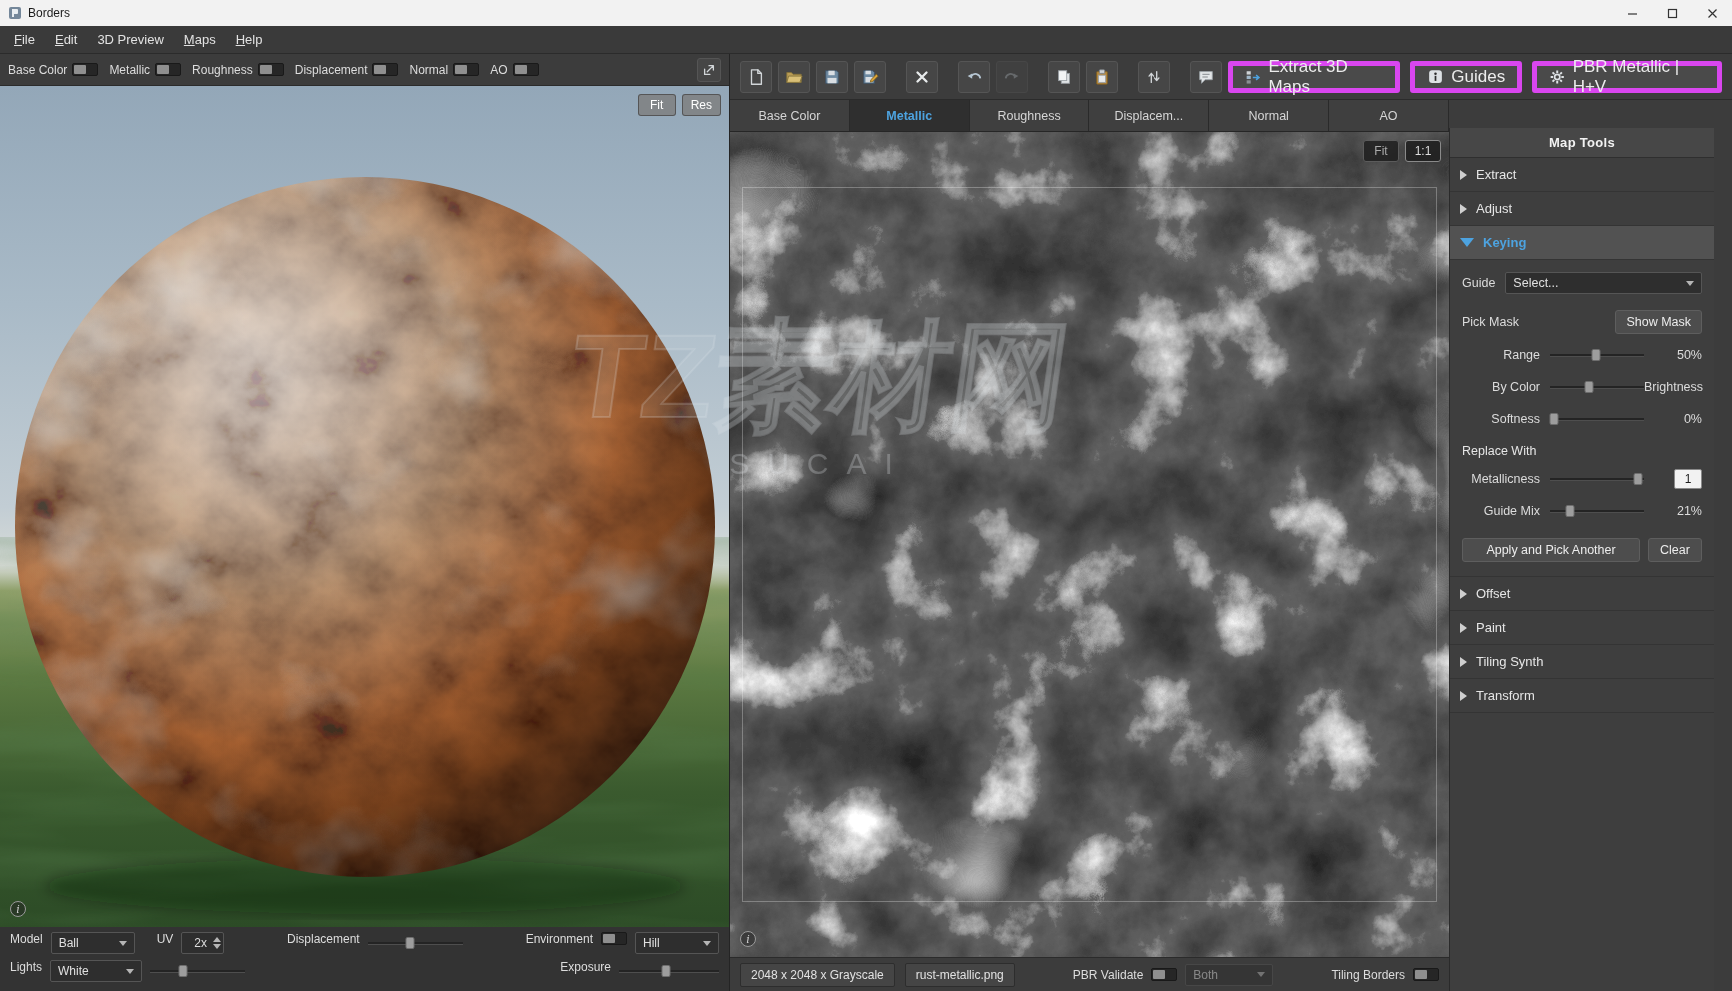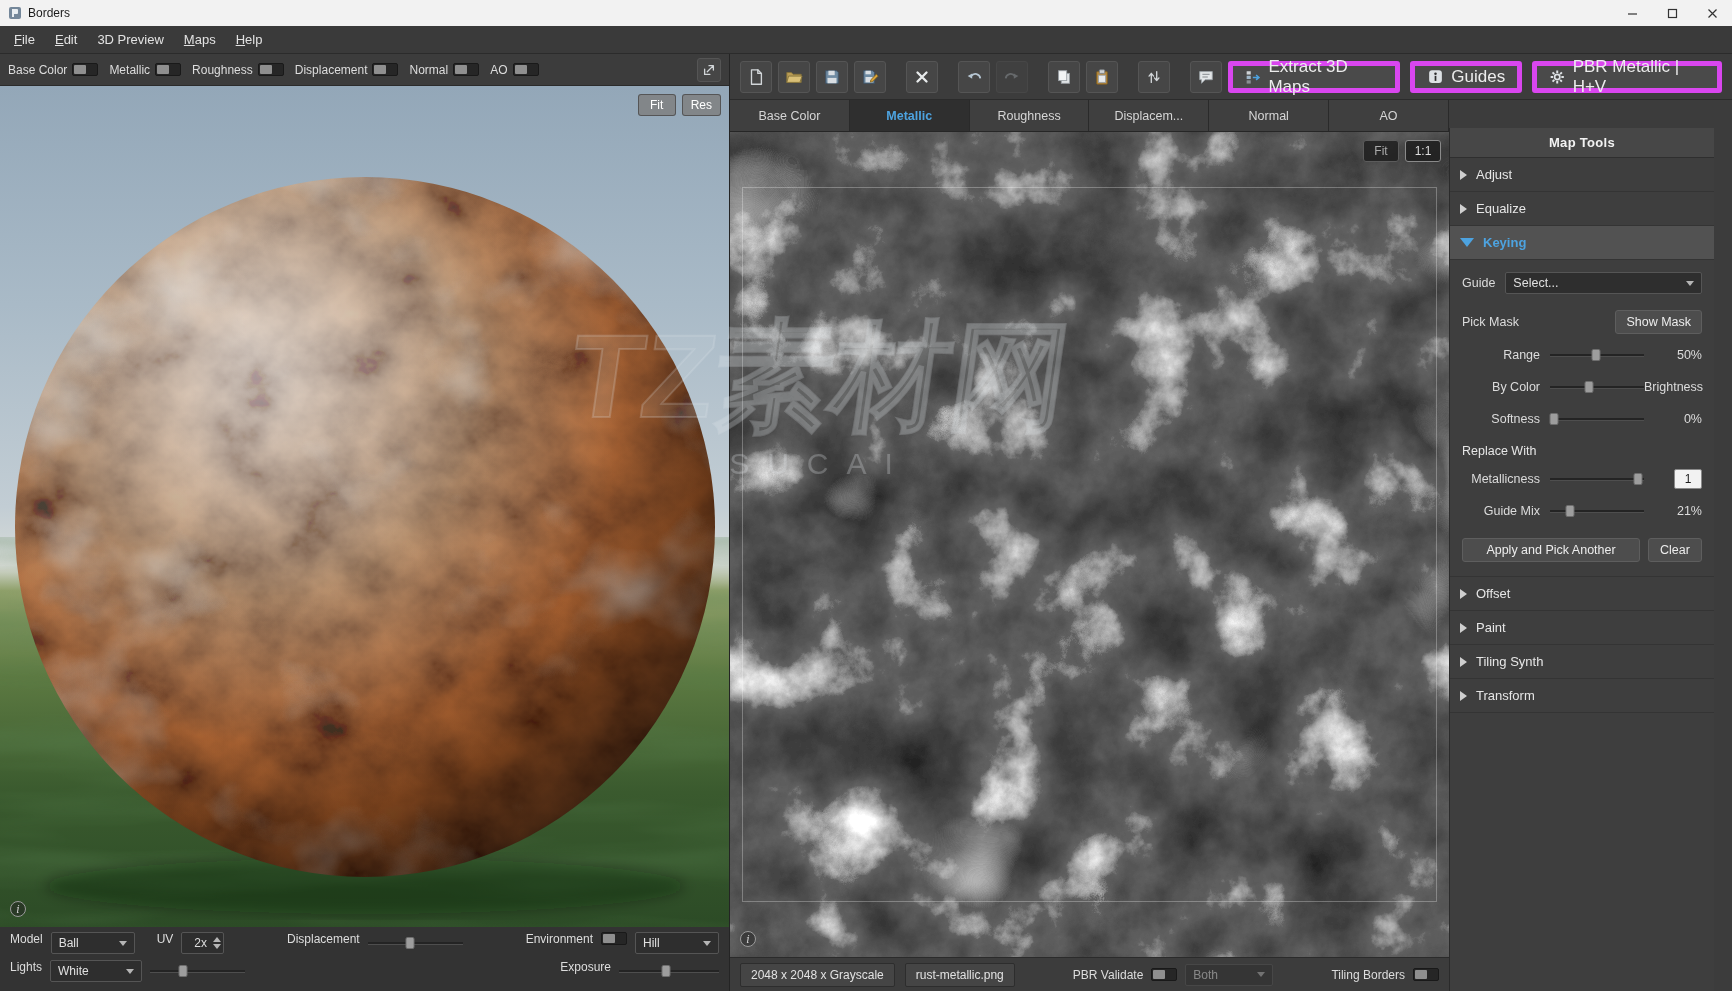--- a/index.html
+++ b/index.html
@@ -504,25 +504,25 @@
                 </span>
             </span>
           </div>
         </div>
 
         <div class="sidebar">
           <div class="sb-header">Map Tools</div>
 
           <div class="section">
             <span class="tri-right"></span>
-            <span class="label">Adjust</span>
+            <span class="label">Extract</span>
           </div>
           <div class="section">
             <span class="tri-right"></span>
-            <span class="label">Equalize</span>
+            <span class="label">Adjust</span>
           </div>
           <div class="section selected">
             <span class="tri-down-blue"></span>
             <span class="label">Keying</span>
           </div>
 
           <div class="keying-body">
             <div class="krow" style="margin-bottom:16px">
               <span class="klabel left">Guide</span>
               <span class="dd" style="flex:1">

